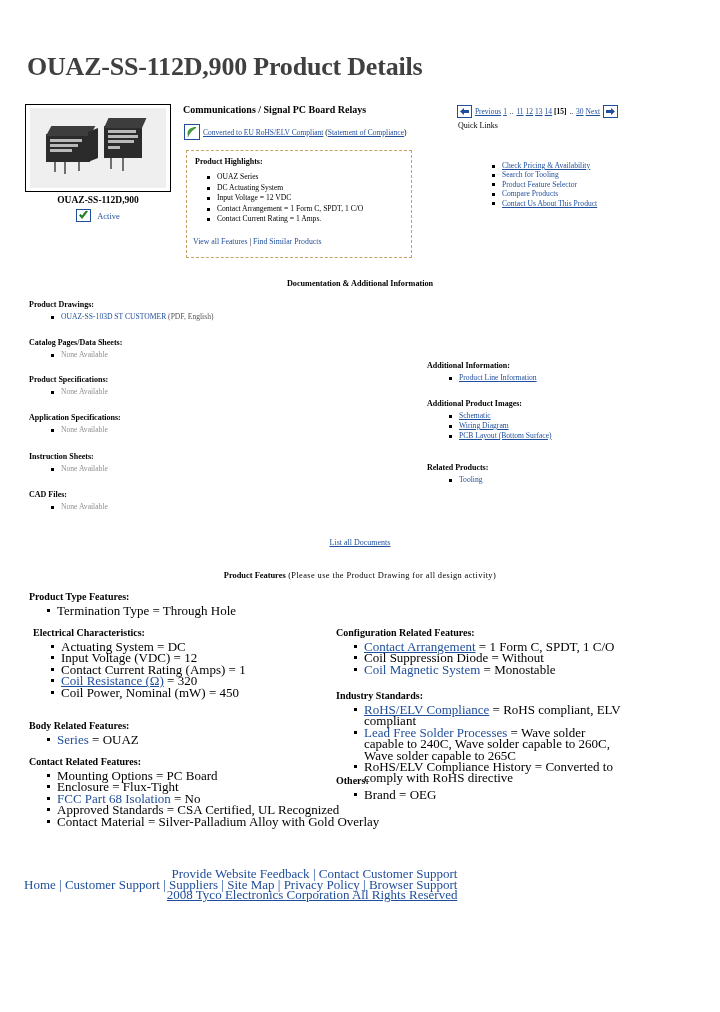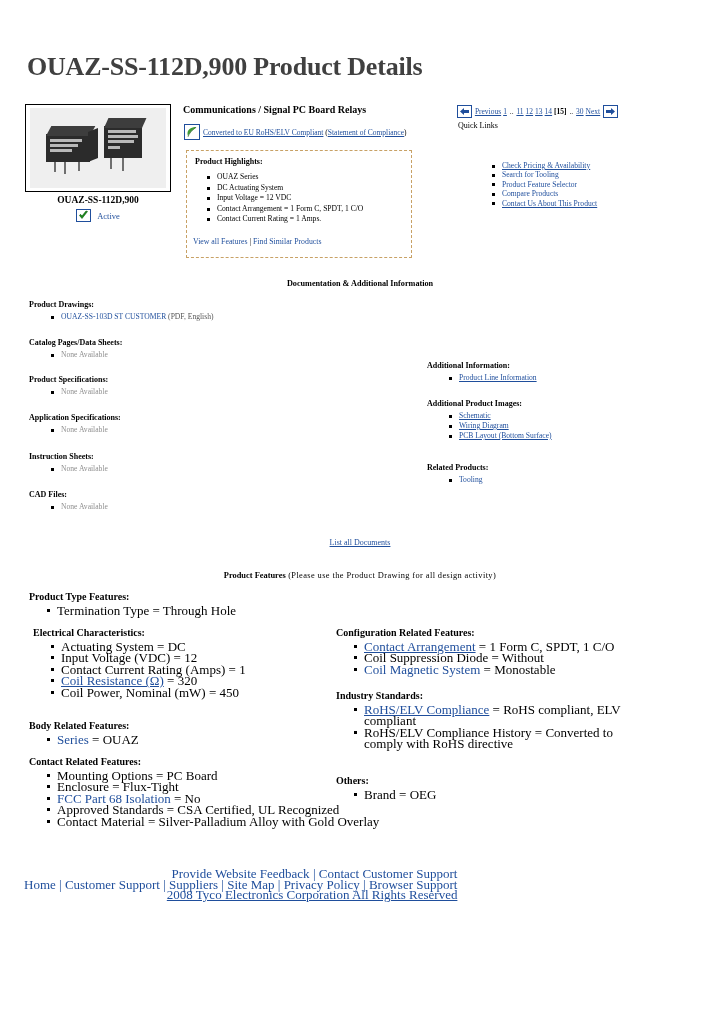--- a/index.html
+++ b/index.html
@@ -520,20 +520,21 @@
       <li><a class="link">Contact Arrangement</a><span> = </span><span>1 Form C, SPDT, 1 C/O</span></li>
       <li><span>Coil Suppression Diode</span><span> = </span><span>Without</span></li>
       <li><a class="plainlink">Coil Magnetic System</a><span> = </span><span>Monostable</span></li>
     </ul>
   </div>
 
   <div class="feat-group" style="left:336px; top:690px; width:290px;">
     <div class="grp-title">Industry Standards:</div>
     <ul>
       <li><a class="link">RoHS/ELV Compliance</a><span> = </span><span>RoHS compliant, ELV compliant</span></li>
+      <li><a class="plainlink">Lead Free Solder Processes</a><span> = </span><span>Wave solder capable to 240C, Wave solder capable to 260C, Wave solder capable to 265C</span></li>
       <li><span>RoHS/ELV Compliance History</span><span> = </span><span>Converted to comply with RoHS directive</span></li>
     </ul>
   </div>
 
   <div class="feat-group" style="left:336px; top:775px; width:290px;">
     <div class="grp-title">Others:</div>
     <ul>
       <li><span>Brand</span><span> = </span><span>OEG</span></li>
     </ul>
   </div>

